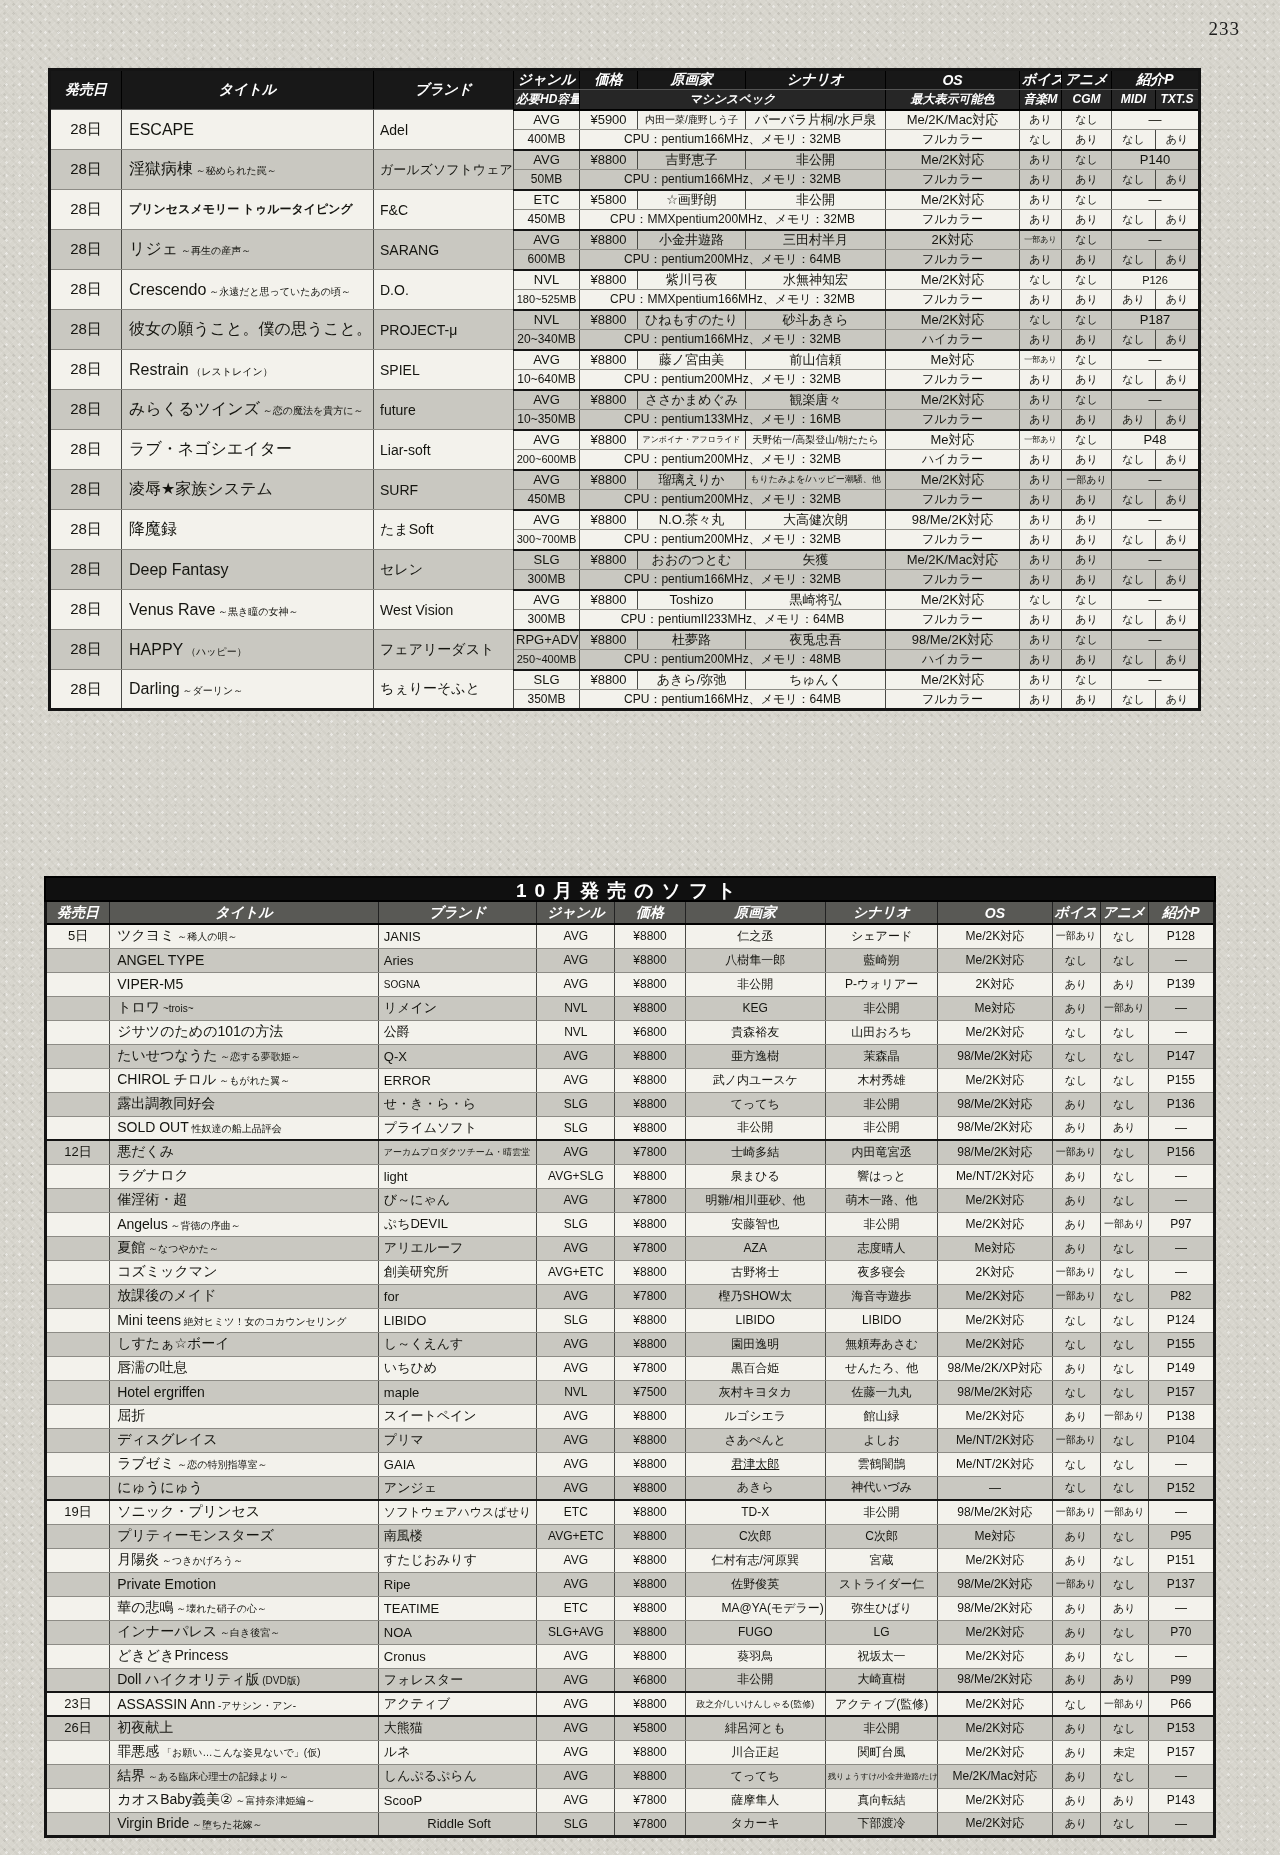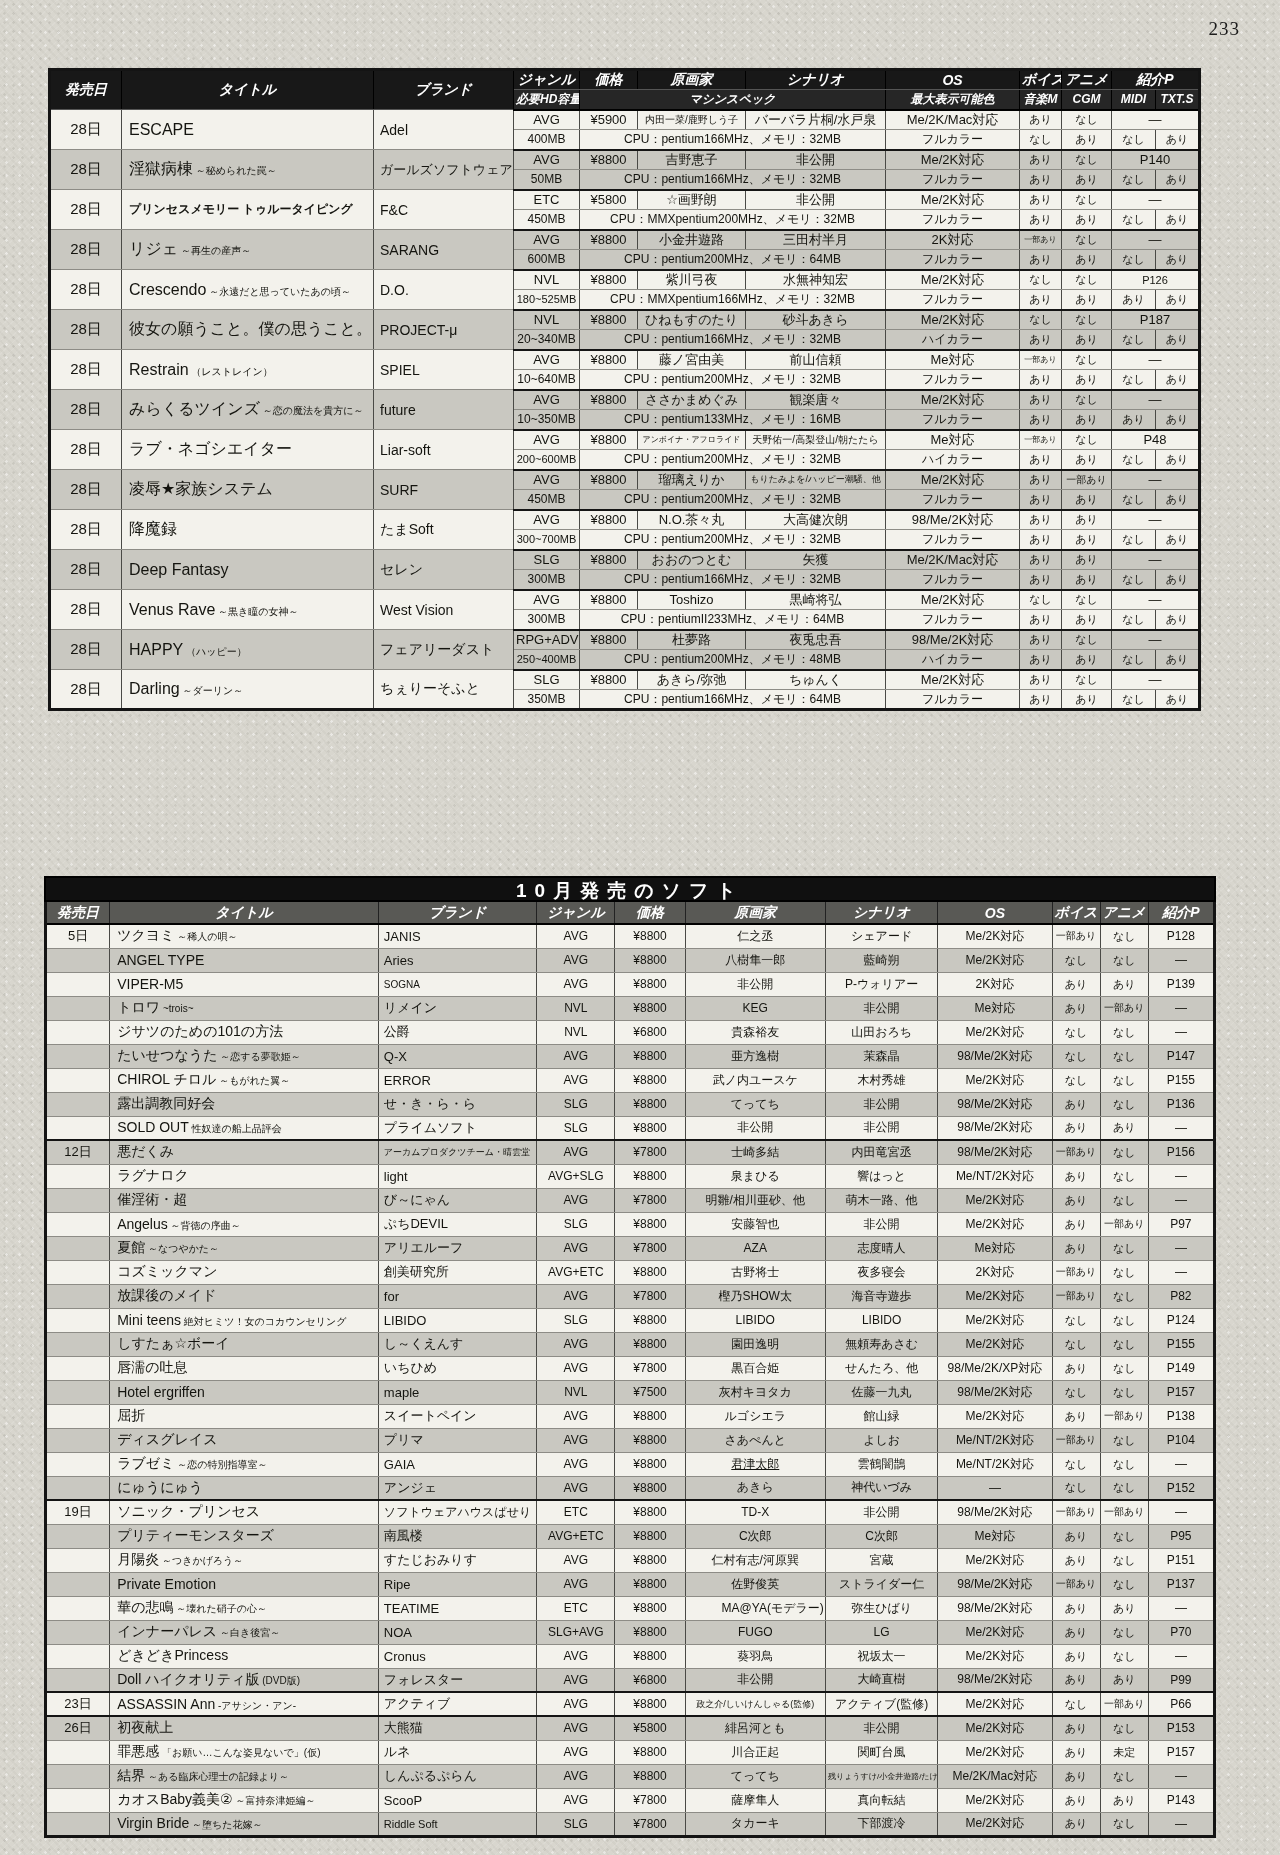--- a/index.html
+++ b/index.html
@@ -941,21 +941,21 @@
         <td style="font-size: 12px;">薩摩隼人</td>
         <td style="font-size: 12px;">真向転結</td>
         <td style="font-size: 12px;">Me/2K対応</td>
         <td style="font-size: 11px;">あり</td>
         <td style="font-size: 11px;">あり</td>
         <td class="dash" style="font-size: 12px;">P143</td>
       </tr>
       <tr class="s1">
         <td class="datec"></td>
         <td class="titlec"><span style="font-size: 14px;">Virgin Bride</span><span class="sub"> ～堕ちた花嫁～</span></td>
-        <td class="brandc" style="font-size: 11px;">Riddle Soft</td>
+        <td class="brandc" style="font-size: 13px; text-align: center;">Riddle Soft</td>
         <td style="font-size: 12px;">SLG</td>
         <td style="font-size: 12px;">¥7800</td>
         <td style="font-size: 12px;">タカーキ</td>
         <td style="font-size: 12px;">下部渡冷</td>
         <td style="font-size: 12px;">Me/2K対応</td>
         <td style="font-size: 11px;">あり</td>
         <td style="font-size: 11px;">なし</td>
         <td class="dash" style="font-size: 12px;">―</td>
       </tr>
     </tbody>

